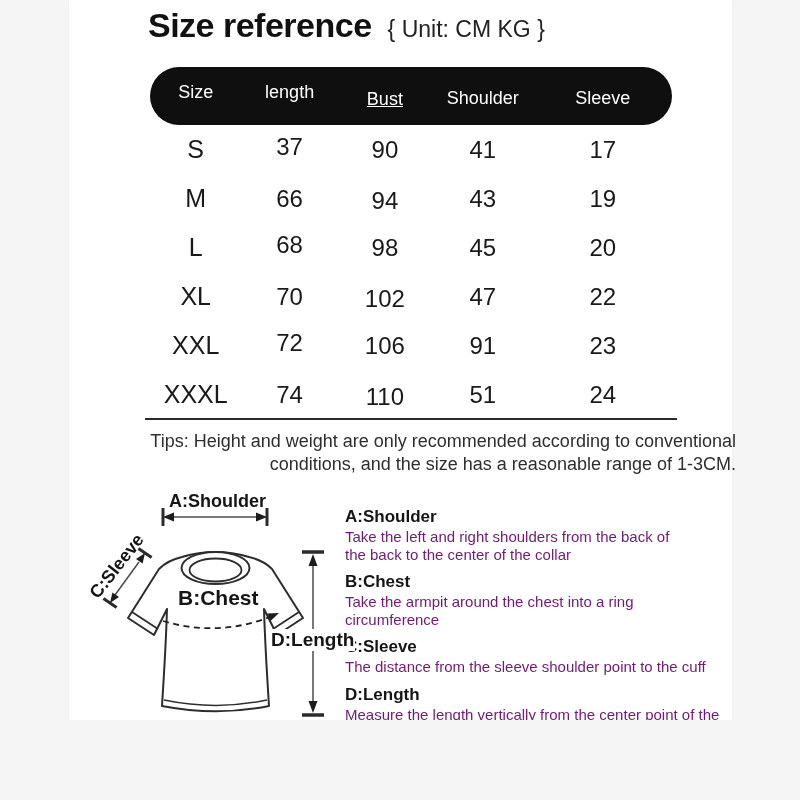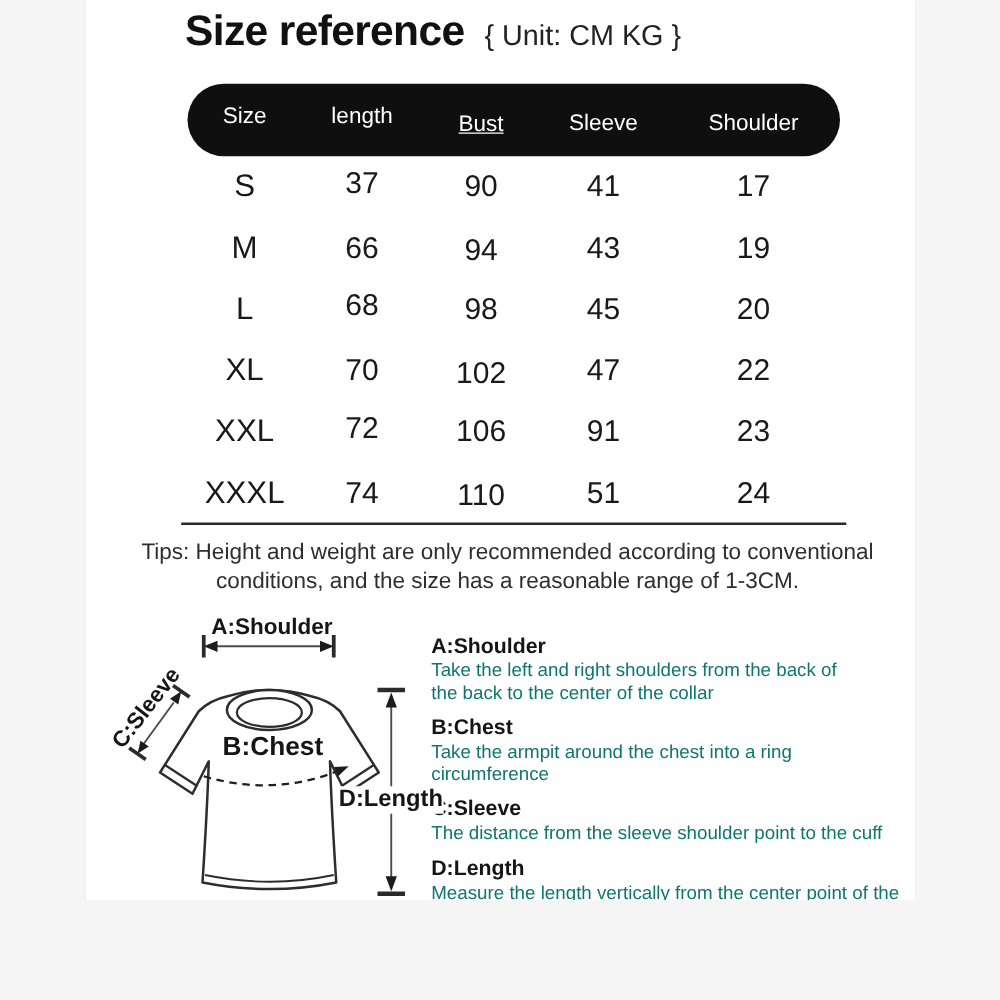--- a/index.html
+++ b/index.html
@@ -24,52 +24,52 @@
   .table-body{position:absolute;left:150px;top:125px;width:522px;z-index:2;}
   .tr{display:grid;grid-template-columns:17.5% 18.5% 18% 19.5% 26.5%;height:49px;align-items:center;}
   .td{text-align:center;font-size:24px;color:#191919;}
   .td:first-child{font-size:25px;}
   .tr:nth-child(odd) .td:nth-child(2){transform:translateY(-3px);}
   .tr:nth-child(even) .td:nth-child(3){transform:translateY(2px);}
 
   .divider{position:absolute;left:145px;top:418px;width:532px;height:2px;background:#2a2a2a;z-index:2;}
 
   
-  .tips{position:absolute;left:76px;top:430px;width:660px;text-align:center;font-size:18px;line-height:23px;color:#2e2e2e;white-space:pre-line;z-index:2;}
+  .tips{position:absolute;left:76px;top:430px;width:660px;text-align:right;font-size:18px;line-height:23px;color:#2e2e2e;white-space:pre-line;z-index:2;}
 
   
   .diagram-svg{position:absolute;left:85px;top:485px;z-index:2;}
   .diag-label{position:absolute;font-weight:700;color:#151515;z-index:3;}
   .label-shoulder{left:165px;top:491px;width:105px;text-align:center;font-size:18px;}
   .label-sleeve{left:58px;top:556px;width:118px;text-align:center;font-size:18px;transform:rotate(-52deg);}
   .label-chest{left:178px;top:586px;font-size:21px;}
   .label-length{left:270px;top:629px;font-size:19px;background:#fff;padding:0 1px;}
 
   
   .measure-guide{position:absolute;left:345px;top:506px;width:380px;display:flex;flex-direction:column;gap:8px;z-index:2;}
   .guide-title{font-size:17px;font-weight:700;color:#151515;line-height:21px;}
-  .guide-body{font-size:15px;color:#0f766e;line-height:17.6px;white-space:pre-line;margin-top:1px;}
+  .guide-body{font-size:15px;color:#701a75;line-height:17.6px;white-space:pre-line;margin-top:1px;}
 </style>
 </head>
 <body>
 
 <div class="stage">
   <div class="card"></div>
 
   <div class="title-row">
     <span class="page-title">Size reference</span>
     <span class="unit-note">{ Unit: CM KG }</span>
   </div>
 
   <div class="pill-header">
       <div class="th">Size</div>
       <div class="th">length</div>
       <div class="th">Bust</div>
+      <div class="th">Shoulder</div>
       <div class="th">Sleeve</div>
-      <div class="th">Shoulder</div>
     </div>
   <div class="table-body">
       <div class="tr">
         <div class="td">S</div>
         <div class="td">37</div>
         <div class="td">90</div>
         <div class="td">41</div>
         <div class="td">17</div>
       </div>
       <div class="tr">

